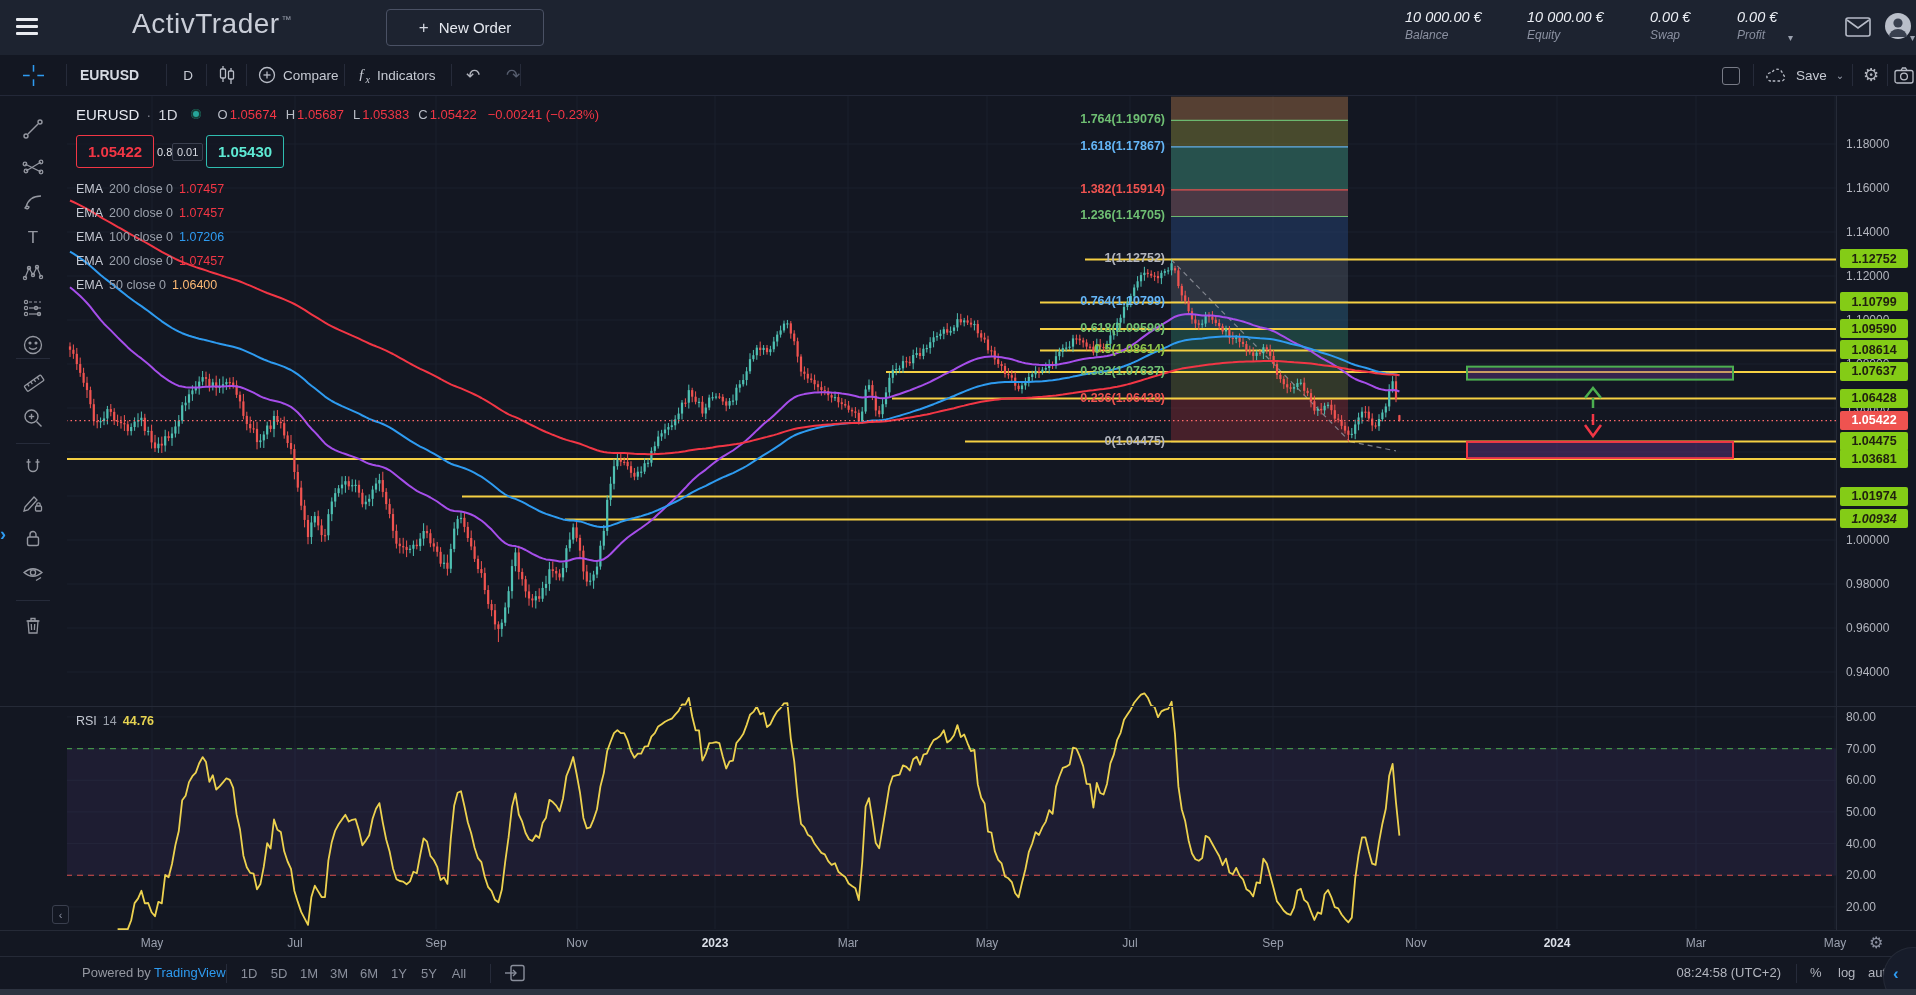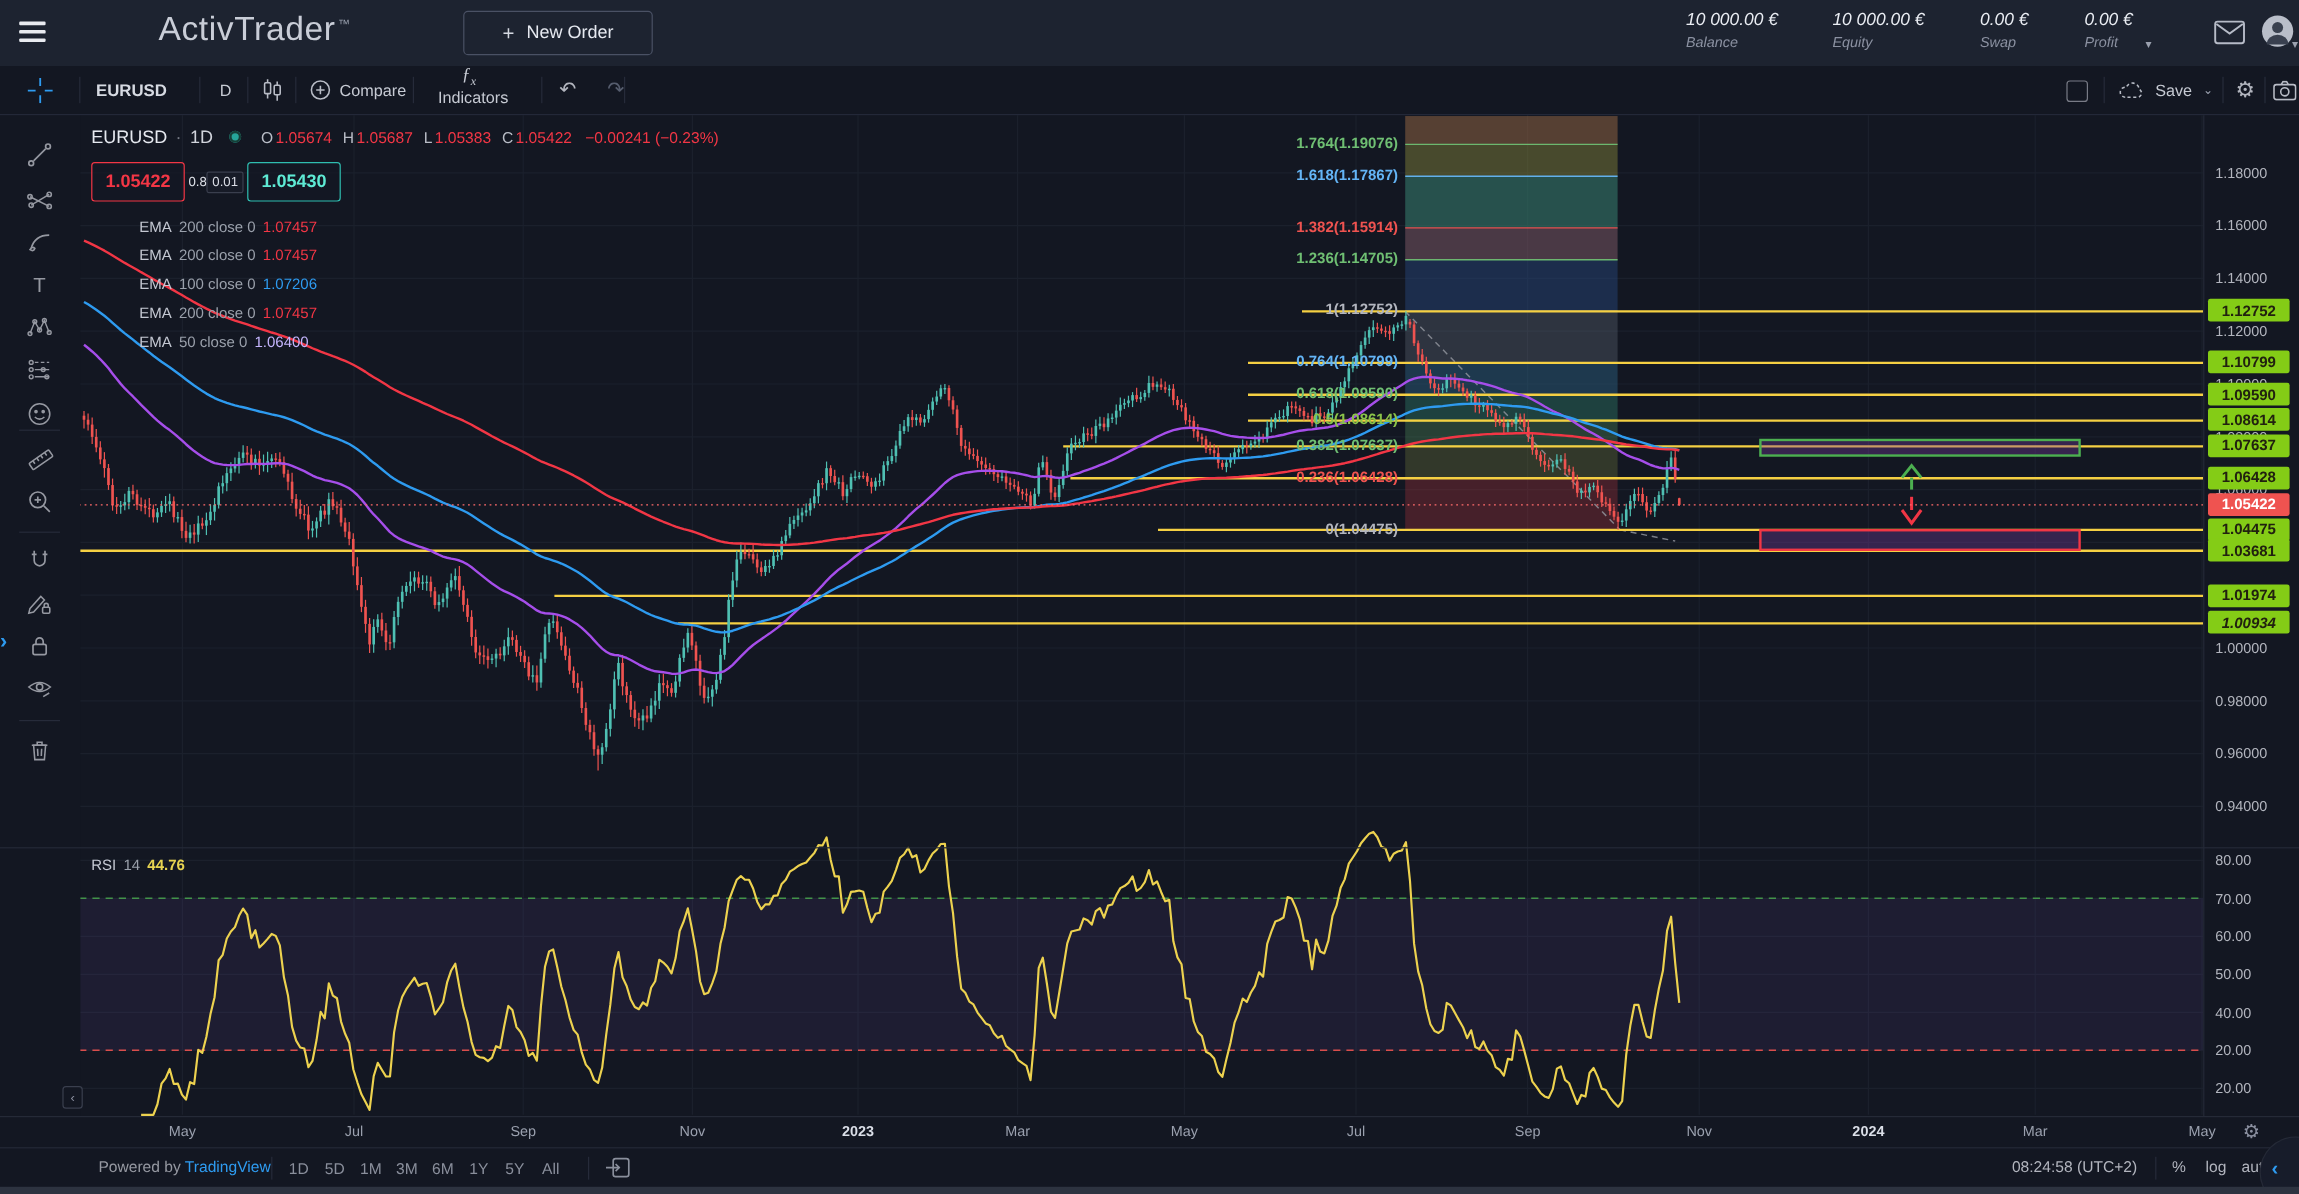--- a/index.html
+++ b/index.html
@@ -70,21 +70,21 @@
   .qbox.sell{border:1px solid #f23645;color:#f23645;}
   .qbox.buy{border:1px solid #2fbdb0;color:#5eead4;}
   .qmid{width:46px;display:flex;flex-direction:row;align-items:center;justify-content:space-between;padding:0 3px;}
   .qmid .sp{font-size:11px;color:#dfe2e9;}
   .qmid .pipbox{width:40px;height:16px;border:1px solid #3a3f4e;border-radius:2px;background:#171b27;
      font-size:11px;color:#d8dbe3;display:flex;align-items:center;justify-content:center;}
   .ind-row{display:flex;gap:6px;font-size:12.5px;height:24px;align-items:center;cursor:pointer;}
   .ind-row .nm{color:#c4c8d2;}
   .ind-row .pr{color:#9aa0ab;}
   .ind-row .val{font-weight:400;}
-  .ind-rows{margin-top:9px;margin-left:40px;}
+  .ind-rows{margin-top:9px;}
   .rsi-legend{position:absolute;left:76px;top:714px;z-index:7;display:flex;gap:6px;font-size:12.5px;align-items:flex-end;cursor:pointer;}
   .rsi-legend .val{color:#e6d351;font-weight:700;}
 
   .fib-label{position:absolute;right:751px;font-size:12.5px;font-weight:600;z-index:4;white-space:nowrap;}
 
   
   .bottom-bar{position:absolute;left:0;top:956px;width:1916px;height:33px;background:#131722;
      border-top:1px solid #252a37;z-index:6;font-size:13px;}
   .bb-sep{position:absolute;top:7px;width:1px;height:19px;background:#262b3a;}
   .powered{position:absolute;left:82px;top:8px;color:#9598a1;}
@@ -1055,21 +1055,21 @@
     <div class="tb-sep" style="left:246px;"></div>
     <div class="tb-item" style="left:258px;">
       <svg width="18" height="18" viewBox="0 0 18 18">
           <circle cx="9" cy="9" r="7.5" fill="none" stroke="#b8bcc6" stroke-width="1.3"></circle>
           <line x1="9" y1="5.5" x2="9" y2="12.5" stroke="#b8bcc6" stroke-width="1.3"></line>
           <line x1="5.5" y1="9" x2="12.5" y2="9" stroke="#b8bcc6" stroke-width="1.3"></line>
         </svg>
       <span class="tb-label">Compare</span>
     </div>
     <div class="tb-sep" style="left:344px;"></div>
-    <div class="tb-item" style="left:358px;flex-direction:column;">
+    <div class="tb-item" style="left:358px;">
       <span class="fx">ƒ<sub style="font-size:10px;">x</sub></span>
       <span class="tb-label">Indicators</span>
     </div>
     <div class="tb-sep" style="left:451px;"></div>
     <div class="tb-item" style="left:466px;">
         <span class="undo">↶</span>
       </div>
     <div class="tb-item" style="left:492px;">
         <span class="redo">↷</span>
       </div>
@@ -1256,21 +1256,21 @@
         <span class="val" style="color: rgb(46, 155, 240);">1.07206</span>
       </div>
       <div class="ind-row">
         <span class="nm">EMA</span>
           <span class="pr">200 close 0</span>
         <span class="val" style="color: rgb(242, 54, 69);">1.07457</span>
       </div>
       <div class="ind-row">
         <span class="nm">EMA</span>
           <span class="pr">50 close 0</span>
-        <span class="val" style="color: #c4b5fd;">1.06400</span>
+        <span class="val" style="color: #fdba74;">1.06400</span>
       </div>
     </div>
   </div>
 
   <div class="rsi-legend">
     <span class="nm" style="color:#c4c8d2;">RSI</span>
     <span class="pr" style="color:#9aa0ab;">14</span>
     <span class="val">44.76</span>
   </div>
 

